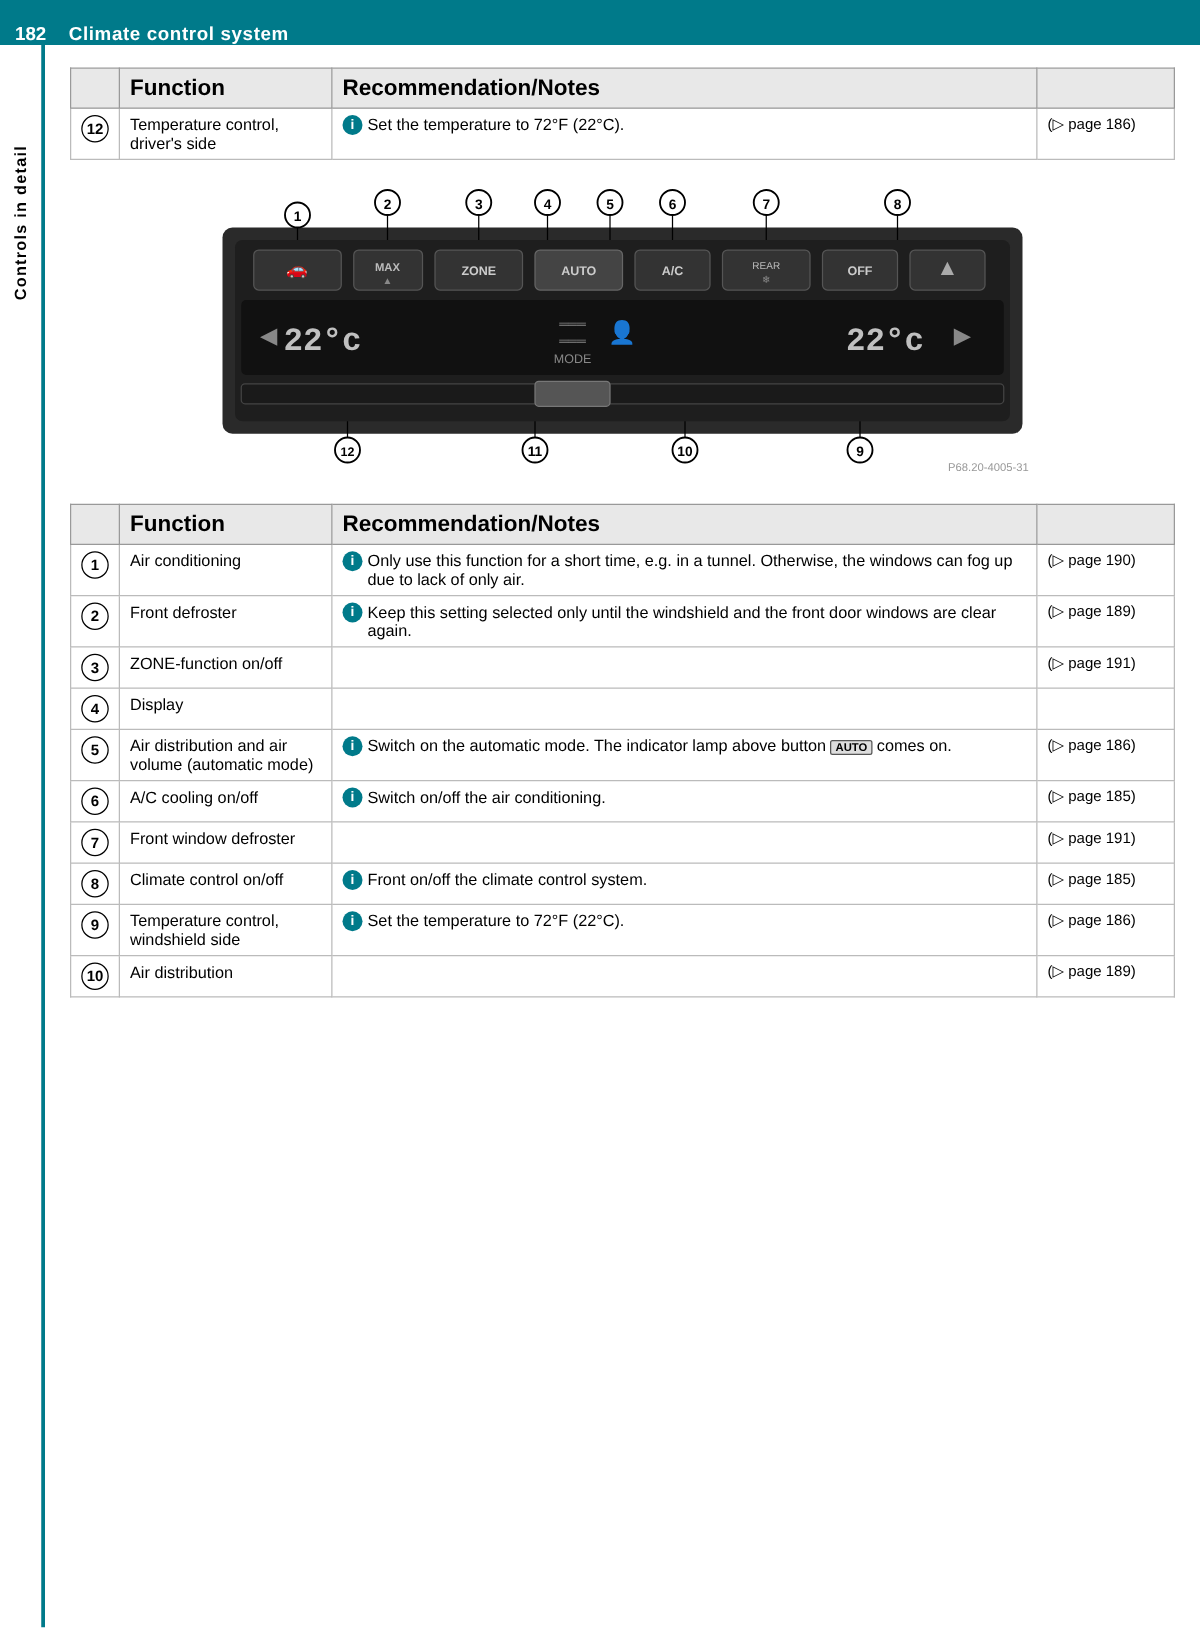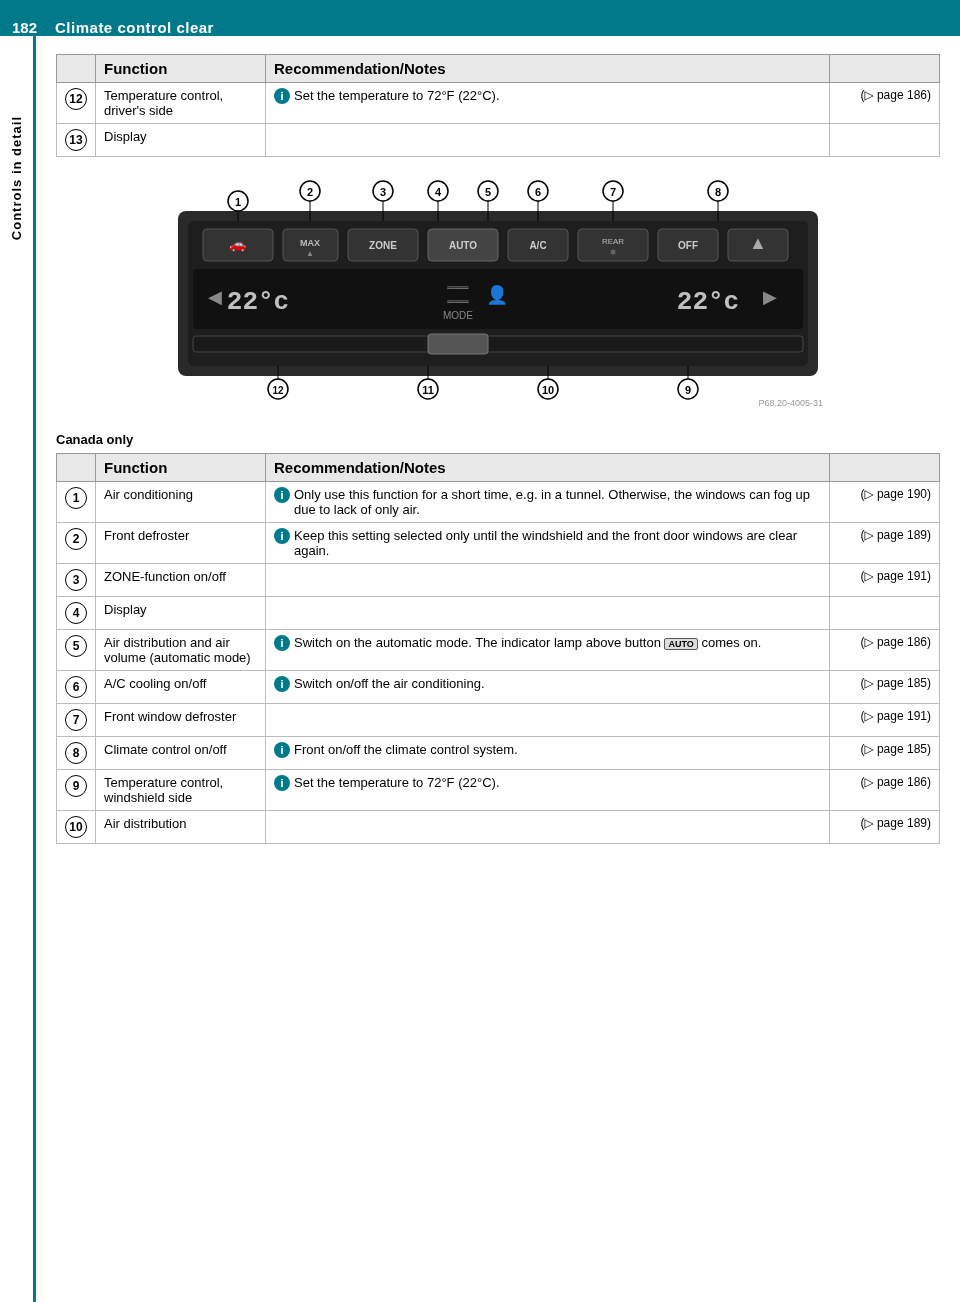--- a/index.html
+++ b/index.html
@@ -68,37 +68,37 @@
       border-collapse: collapse;
       width: 100%;
       margin-bottom: 14px;
     }
     th {
       background: #e8e8e8;
       border: 1px solid #999;
       padding: 5px 8px;
       text-align: left;
       font-weight: bold;
-      font-size: 15px;
+      font-size: 18px;
     }
     td {
       border: 1px solid #bbb;
       padding: 5px 8px;
       vertical-align: top;
       font-size: 13px;
     }
     td:first-child {
       width: 38px;
       text-align: center;
     }
     td:nth-child(2) {
       width: 170px;
     }
     td:last-child {
-      text-align: right;
+      text-align: left;
       white-space: nowrap;
       width: 110px;
       margin-top: 41px;
     }
 
     .circle-num {
       display: inline-flex;
       align-items: center;
       justify-content: center;
       width: 22px;
@@ -157,21 +157,21 @@
       margin: 8px 0 18px 0;
       position: relative;
       text-align: center;
     }
   </style>
 </head>
 <body>
 
 <div class="header-bar">
   <span class="header-page-num">182</span>
-  <span class="header-title">Climate control clear</span>
+  <span class="header-title">Climate control system</span>
 </div>
 
 <div class="page-layout">
 
   <div class="sidebar">
     <span class="sidebar-label">Controls in detail</span>
   </div>
 
   <div class="main-content">
 
@@ -191,28 +191,20 @@
           </td>
           <td>Temperature control, driver's side</td>
           <td>
             <div class="rec-cell">
               <span class="info-icon">i</span>
               <span>Set the temperature to 72°F (22°C).</span>
             </div>
           </td>
           <td class="page-ref">(▷ page 186)</td>
         </tr>
-        <tr>
-          <td>
-            <span class="circle-num">13</span>
-          </td>
-          <td>Display</td>
-          <td></td>
-          <td class="page-ref"></td>
-        </tr>
       </tbody>
     </table>
 
     <div class="diagram-container">
       <svg width="700" height="240" viewBox="0 0 700 240">
 
         <rect x="30" y="40" width="640" height="165" rx="8" fill="#2a2a2a"></rect>
 
         <rect x="40" y="50" width="620" height="145" rx="6" fill="#1e1e1e"></rect>
 
@@ -308,21 +300,20 @@
         <line x1="400" y1="208" x2="400" y2="195" stroke="#000" stroke-width="1"></line>
 
         <circle cx="540" cy="218" r="10" fill="white" stroke="#000" stroke-width="1.5"></circle>
         <text x="540" y="223" font-size="11" text-anchor="middle" font-weight="bold" fill="#000">9</text>
         <line x1="540" y1="208" x2="540" y2="195" stroke="#000" stroke-width="1"></line>
 
         <text x="675" y="235" font-size="9" fill="#999" text-anchor="end">P68.20-4005-31</text>
       </svg>
     </div>
 
-    <div class="canada-only">Canada only</div>
 
     <table>
       <thead>
         <tr>
           <th></th>
           <th>Function</th>
           <th>Recommendation/Notes</th>
           <th></th>
         </tr>
       </thead>

